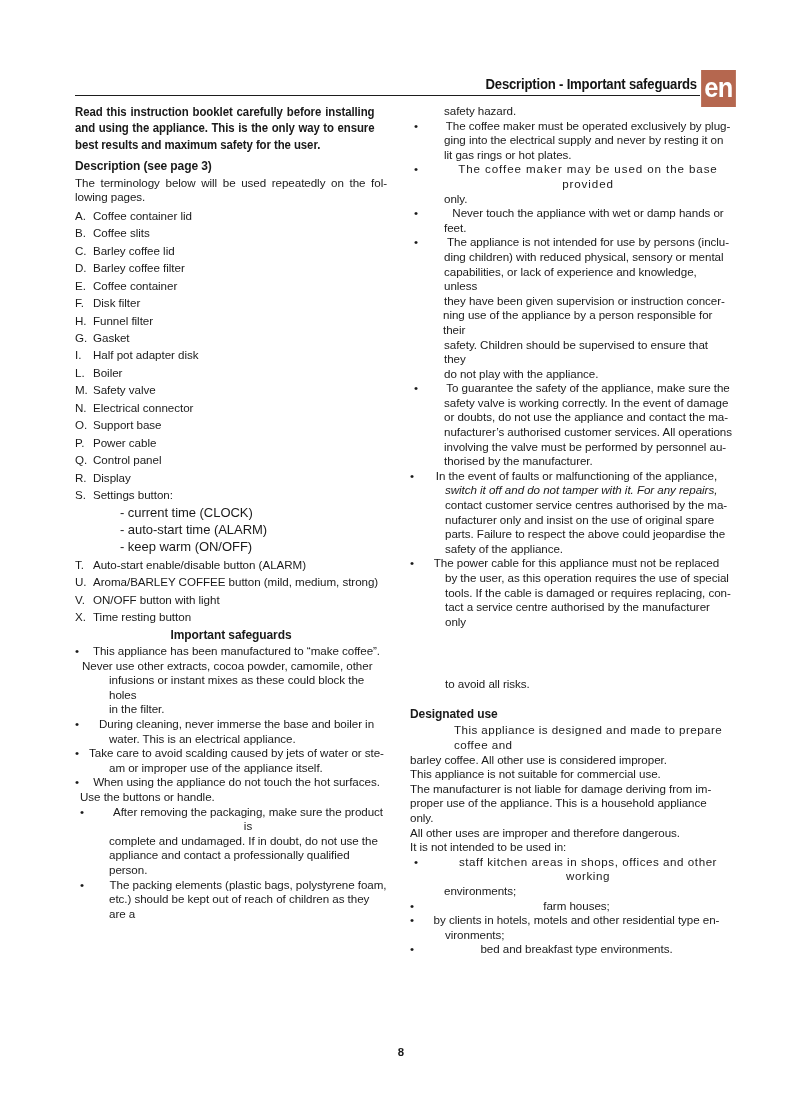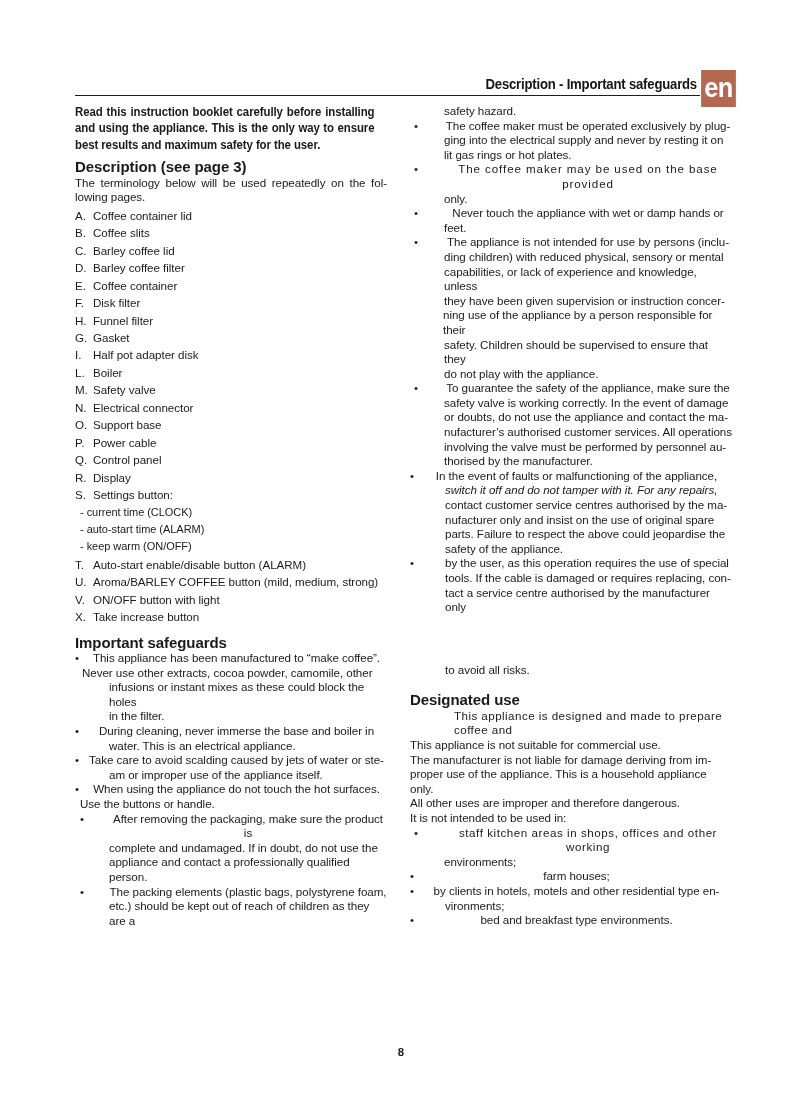--- a/index.html
+++ b/index.html
@@ -86,21 +86,21 @@
 
   .lead {
     font-weight: bold;
     font-size: 11.9px;
     line-height: 16.4px;
     letter-spacing: -0.08px;
     margin-bottom: 6px;
   }
   .sect-head {
     font-weight: bold;
-    font-size: 15px;
+    font-size: 12px;
     line-height: 15.4px;
     letter-spacing: -0.08px;
     margin-bottom: 1px;
   }
   .para {
     font-size: 11.6px;
     line-height: 14.6px;
     letter-spacing: -0.05px;
   }
 
@@ -110,25 +110,26 @@
     font-size: 11.6px;
     line-height: 17.45px;
     letter-spacing: -0.04px;
     white-space: nowrap;
   }
   .defrow .key {
     display: inline-block;
     width: 18px;
   }
   .subrow {
-    font-size: 11px;
+    font-size: 13px;
     line-height: 17.45px;
     letter-spacing: -0.04px;
     padding-left: 5px;
     white-space: nowrap;
+    margin-left: 40px;
   }
 
   
   .bul {
     position: relative;
     font-size: 11.6px;
     line-height: 14.6px;
     letter-spacing: -0.05px;
   }
   .bul > .dot {
@@ -205,24 +206,24 @@
       <div class="defrow"><span class="key">R.</span><span>Display</span></div>
       <div class="defrow"><span class="key">S.</span><span>Settings button:</span></div>
 
       <div class="subrow">- current time (CLOCK)</div>
       <div class="subrow">- auto-start time (ALARM)</div>
       <div class="subrow">- keep warm (ON/OFF)</div>
 
       <div class="defrow"><span class="key">T.</span><span>Auto-start enable/disable button (ALARM)</span></div>
       <div class="defrow"><span class="key">U.</span><span>Aroma/BARLEY COFFEE button (mild, medium, strong)</span></div>
       <div class="defrow"><span class="key">V.</span><span>ON/OFF button with light</span></div>
-      <div class="defrow"><span class="key">X.</span><span>Take increase button</span></div>
-    </div>
-
-    <div class="sect-head" style="margin-top:9px;">Important safeguards</div>
+      <div class="defrow"><span class="key">X.</span><span>Time resting button</span></div>
+    </div>
+
+    <div class="sect-head" style="margin-top:2px;text-align:center;">Important safeguards</div>
 
     <div class="bul i-a">
       <span class="dot">•</span>
       <span class="txt">This appliance has been manufactured to “make coffee”.</span>
       <span class="cont cont-0" style="margin-left:-4px;">Never use other extracts, cocoa powder, camomile, other</span>
       <span class="cont cont-2">infusions or instant mixes as these could block the holes</span>
       <span class="cont cont-2">in the filter.</span>
     </div>
 
     <div class="bul i-a">
@@ -309,30 +310,32 @@
       <span class="txt">In the event of faults or malfunctioning of the appliance,</span>
       <span class="cont" style="padding-left:24px;font-style:italic;">switch it off and do not tamper with it. For any repairs,</span>
       <span class="cont" style="padding-left:24px;">contact customer service centres authorised by the ma-</span>
       <span class="cont" style="padding-left:24px;">nufacturer only and insist on the use of original spare</span>
       <span class="cont" style="padding-left:24px;">parts. Failure to respect the above could jeopardise the</span>
       <span class="cont" style="padding-left:24px;">safety of the appliance.</span>
     </div>
 
     <div class="bul i-c">
       <span class="dot">•</span>
+      <span class="txt">The power cable for this appliance must not be replaced</span>
       <span class="cont" style="padding-left:24px;">by the user, as this operation requires the use of special</span>
       <span class="cont" style="padding-left:24px;">tools. If the cable is damaged or requires replacing, con-</span>
       <span class="cont" style="padding-left:24px;">tact a service centre authorised by the manufacturer only</span>
       <span class="cont" style="padding-left:24px;margin-top:48px;">to avoid all risks.</span>
     </div>
 
     <div class="sect-head" style="margin-top:15px;">Designated use</div>
 
     <div class="para">
       <span class="cont" style="letter-spacing:0.45px;margin-left:44px;">This appliance is designed and made to prepare coffee and</span>
+      <span class="cont">barley coffee.  All other use is considered improper.</span>
       <span class="cont">This appliance is not suitable for commercial use.</span>
       <span class="cont">The manufacturer is not liable for damage deriving from im-</span>
       <span class="cont">proper use of the appliance. This is a household appliance only.</span>
       <span class="cont">All other uses are improper and therefore dangerous.</span>
       <span class="cont">It is not intended to be used in:</span>
     </div>
 
     <div class="bul i-d">
       <span class="dot">•</span>
       <span class="txt" style="letter-spacing:0.55px;">staff kitchen areas in shops, offices and other working</span>

